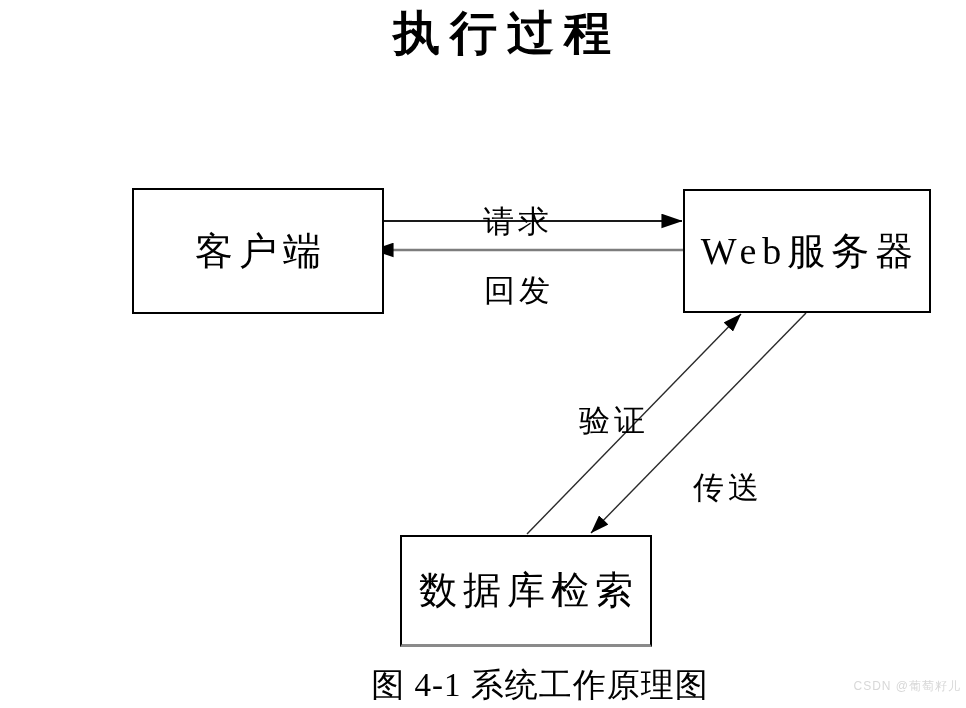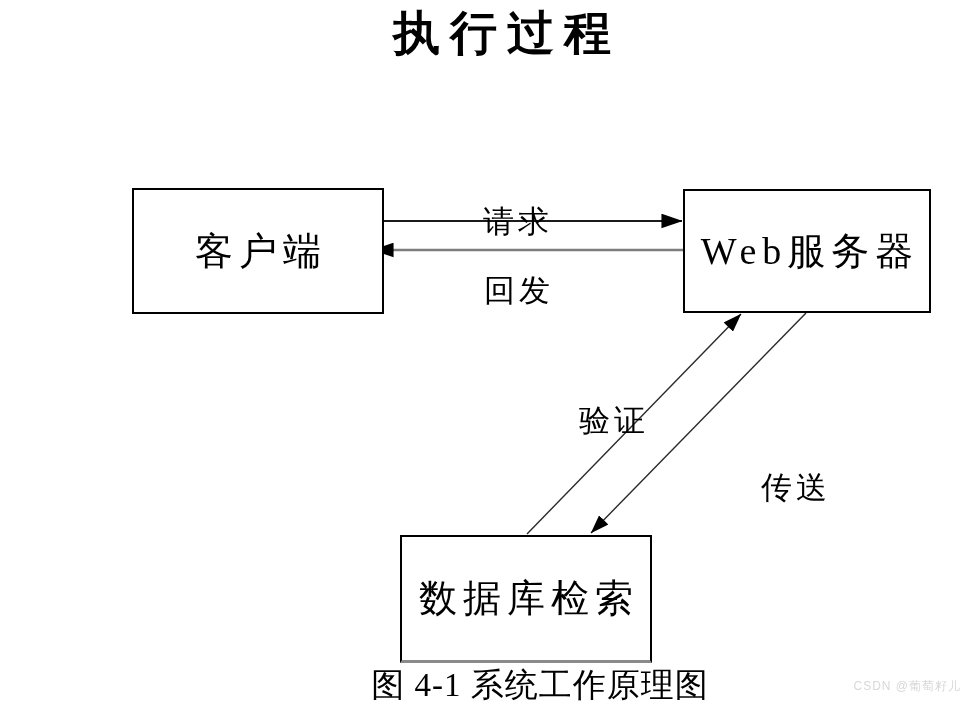--- a/index.html
+++ b/index.html
@@ -32,38 +32,38 @@
     justify-content: center;
     white-space: nowrap;
   }
   .node .node-label {
     font-size: 38px;
     letter-spacing: 6px;
     text-indent: 6px; 
   }
   .node-client   { left: 120px; top: 188px; width: 252px; height: 126px; margin-left: 12px; }
   .node-web      { left: 683px; top: 189px; width: 248px; height: 124px; }
-  .node-database { left: 400px; top: 535px; width: 252px; height: 128px;
+  .node-database { left: 400px; top: 535px; width: 252px; height: 112px;
                    border-bottom-color: #8a8a8a; border-bottom-width: 3px; }
 
   svg.wires { position: absolute; left: 0; top: 0; width: 966px; height: 708px; }
 
   .edge-label {
     position: absolute;
     transform: translate(-50%, -50%);
     font-size: 31px;
     letter-spacing: 4px;
     white-space: nowrap;
     background: transparent;
     margin-top: 23px;
   }
   .lbl-request  { left: 518px; top: 199px; }
   .lbl-postback { left: 519px; top: 268px; }
   .lbl-verify   { left: 614px; top: 398px; }
-  .lbl-transfer { left: 796px; top: 465px; }
+  .lbl-transfer { left: 728px; top: 465px; }
 
   .caption {
     position: absolute;
     left: 540px; top: 663px;
     transform: translateX(-50%);
     font-size: 33px;
     letter-spacing: 1px;
     white-space: nowrap;
   }
 

